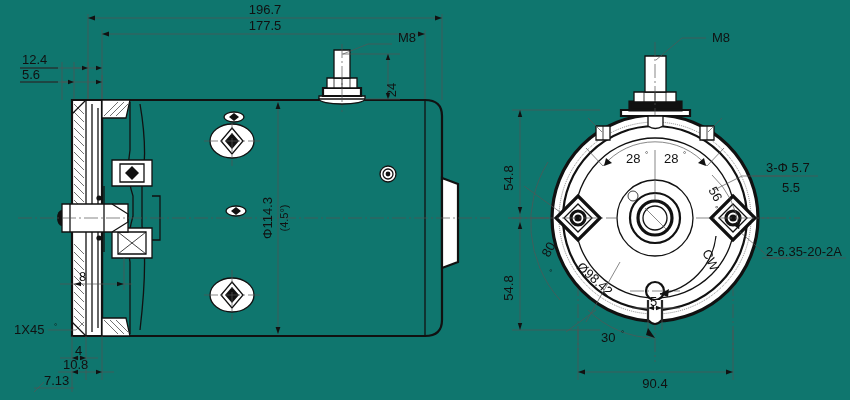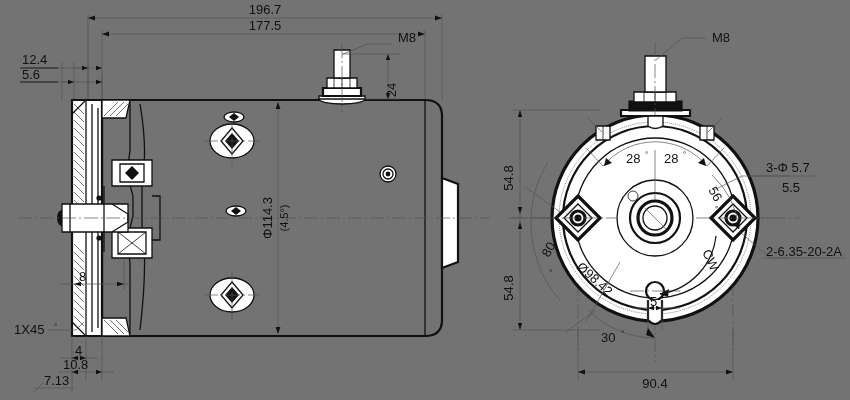--- a/index.html
+++ b/index.html
@@ -1,21 +1,21 @@
 <!DOCTYPE html>
 <html><head>
 <meta charset="utf-8">
 <style>
   html,body{margin:0;padding:0;background:#ffffff;}
   body{
     width:850px;height:400px;overflow:hidden;
     font-family:"Liberation Sans", sans-serif;
     color:#1a1a1a;
   }
-  #sheet{position:relative;width:850px;height:400px;background:#737373;}
+  #sheet{position:relative;width:850px;height:400px;background:#0f766e;}
   svg{position:absolute;left:0;top:0;}
   text{font-family:"Liberation Sans", sans-serif;fill:#111;}
   .dim{font-size:13px;}
   .dim-sm{font-size:11px;}
   .deg{font-size:8px;}
   .ln{stroke:#111;fill:none;}
   .thin{stroke-width:0.8;}
   .med{stroke-width:1.3;}
   .thick{stroke-width:2.2;}
   .xthick{stroke-width:3.2;}

